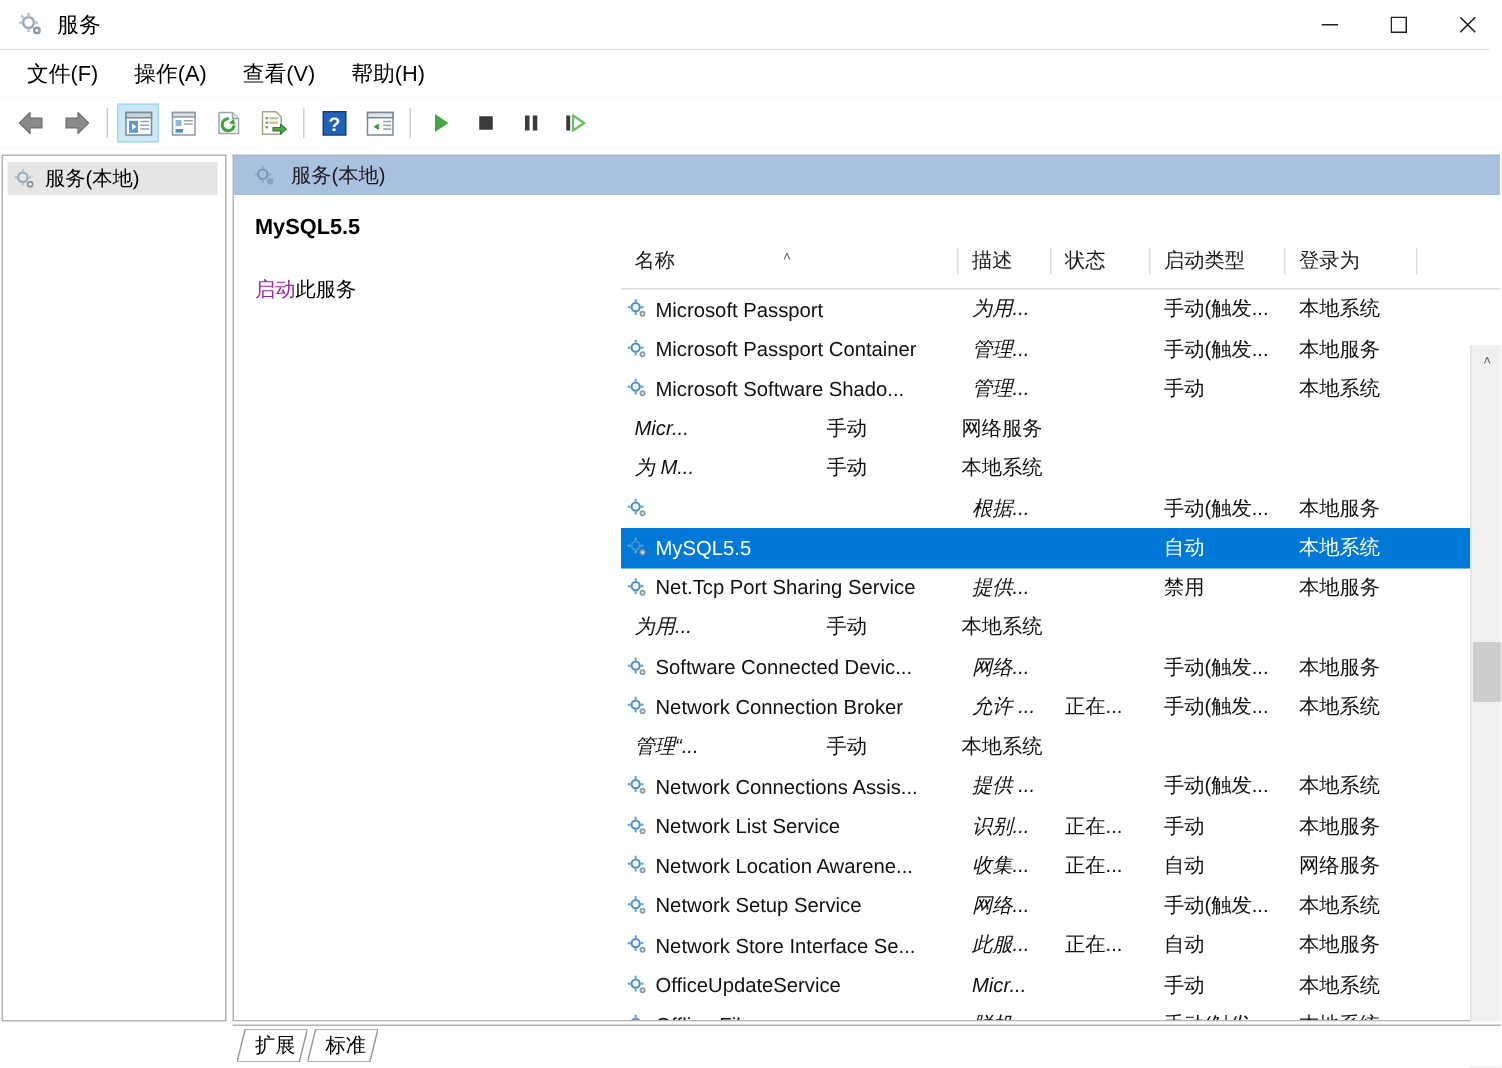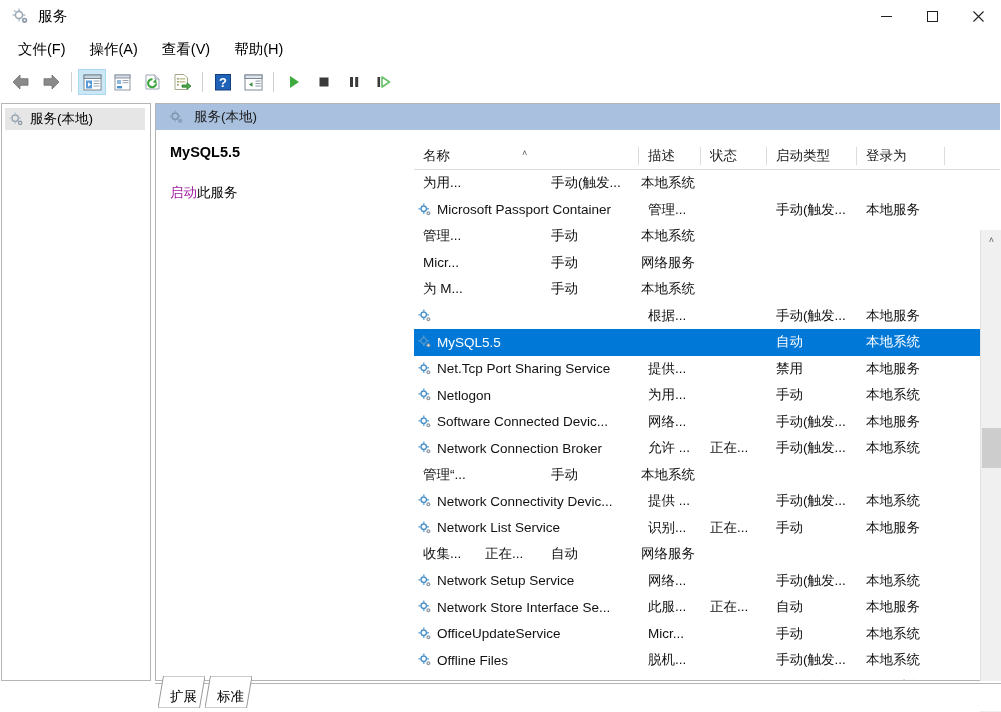--- a/index.html
+++ b/index.html
@@ -157,21 +157,22 @@
   .tablewrap {
     position: absolute; left: 258px; top: 38px;
     width: 587px; height: 540px;
     background: #ffffff;
     overflow: hidden;
   }
   .thead {
     display: flex; height: 27px;
     border-bottom: 1px solid #dcdcdc;
     background: #ffffff;
-    align-items: center;
+    align-items: flex-start;
+    margin-top: 23px;
   }
   .th {
     display: flex; align-items: center;
     font-size: 13.5px; color: #1a1a1a;
     padding-left: 9px;
     border-right: 1px solid #dcdcdc;
     box-sizing: border-box;
     position: relative;
     white-space: nowrap;
   }
@@ -194,21 +195,21 @@
   .row.selected { background: #0078d7; }
   .row.selected .cell { color: #ffffff; }
   .cell {
     font-size: 13.5px; color: #111;
     box-sizing: border-box;
     white-space: nowrap; overflow: hidden;
     padding-left: 9px;
     display: flex; align-items: center;
   }
   .cell.c-name { width: 225px; padding-left: 4px; }
-  .cell.c-desc { width: 62px; }
+  .cell.c-desc { width: 62px; font-style: italic; }
   .cell.c-state { width: 66px; }
   .cell.c-start { width: 90px; }
   .cell.c-logon { width: 88px; font-family: Liberation Serif, serif; }
   .cell .nm-icon { margin-right: 5px; flex: 0 0 auto; display: flex; }
   .row.selected .nm-text {
     background: transparent;
   }
 
   
   .vscroll {
@@ -238,21 +239,21 @@
   .tabs {
     position: absolute; left: 3px; top: 3px;
     display: flex; align-items: flex-end;
     height: 24px;
   }
   .tab {
     position: relative;
     height: 22px;
     display: flex; align-items: center;
     font-size: 13.5px; color: #000;
-    padding: 10px 8px 0 12px;
+    padding: 0 8px 0 12px;
   }
   .tab .tab-shape {
     position: absolute; left: 0; top: 0; right: 0; bottom: 0;
     pointer-events: none;
   }
   .tab-label { position: relative; z-index: 2; }
   .tabs-topline {
     position: absolute; left: 0; top: 2px; width: 846px; height: 1px;
     background: #b4b4b4;
   }
@@ -483,20 +484,38 @@
           <div class="th c-start">
             <span>启动类型</span>
           </div>
           <div class="th c-logon">
             <span>登录为</span>
           </div>
           <div class="th c-pad"></div>
         </div>
         <div class="tbody" id="tbody">
             <div class="row">
+              <div class="cell c-name">
+                <span class="nm-icon">
+                  <svg width="14" height="14" viewBox="0 0 17 17">
+  <g fill="none" stroke="#4a90c8" stroke-width="1.7">
+                      <circle cx="7" cy="7" r="3.3"></circle>
+                    </g>
+  <g fill="#5ba3d8">
+    <rect x="6.2" y="0.6" width="1.7" height="2.3"></rect>
+    <rect x="6.2" y="11" width="1.7" height="2.3"></rect>
+    <rect x="0.6" y="6.2" width="2.3" height="1.7"></rect>
+    <rect x="11" y="6.2" width="2.3" height="1.7"></rect>
+  </g>
+  <circle cx="12.6" cy="12.4" r="2.4" fill="#8f9aa5"></circle>
+  <circle cx="12.6" cy="12.4" r="0.9" fill="#ffffff"></circle>
+</svg>
+                </span>
+                <span class="nm-text">Microsoft Passport</span>
+              </div>
               <div class="cell c-desc">为用...</div>
               <div class="cell c-state"></div>
               <div class="cell c-start">手动(触发...</div>
               <div class="cell c-logon">本地系统</div>
             </div>
             <div class="row">
               <div class="cell c-name">
                 <span class="nm-icon">
                   <svg width="14" height="14" viewBox="0 0 17 17">
   <g fill="none" stroke="#4a90c8" stroke-width="1.7">
@@ -513,20 +532,38 @@
 </svg>
                 </span>
                 <span class="nm-text">Microsoft Passport Container</span>
               </div>
               <div class="cell c-desc">管理...</div>
               <div class="cell c-state"></div>
               <div class="cell c-start">手动(触发...</div>
               <div class="cell c-logon">本地服务</div>
             </div>
             <div class="row">
+              <div class="cell c-name">
+                <span class="nm-icon">
+                  <svg width="14" height="14" viewBox="0 0 17 17">
+  <g fill="none" stroke="#4a90c8" stroke-width="1.7">
+                      <circle cx="7" cy="7" r="3.3"></circle>
+                    </g>
+  <g fill="#5ba3d8">
+    <rect x="6.2" y="0.6" width="1.7" height="2.3"></rect>
+    <rect x="6.2" y="11" width="1.7" height="2.3"></rect>
+    <rect x="0.6" y="6.2" width="2.3" height="1.7"></rect>
+    <rect x="11" y="6.2" width="2.3" height="1.7"></rect>
+  </g>
+  <circle cx="12.6" cy="12.4" r="2.4" fill="#8f9aa5"></circle>
+  <circle cx="12.6" cy="12.4" r="0.9" fill="#ffffff"></circle>
+</svg>
+                </span>
+                <span class="nm-text">Microsoft Software Shado...</span>
+              </div>
               <div class="cell c-desc">管理...</div>
               <div class="cell c-state"></div>
               <div class="cell c-start">手动</div>
               <div class="cell c-logon">本地系统</div>
             </div>
             <div class="row">
               <div class="cell c-desc">Micr...</div>
               <div class="cell c-state"></div>
               <div class="cell c-start">手动</div>
               <div class="cell c-logon">网络服务</div>
@@ -602,38 +639,20 @@
 </svg>
                 </span>
                 <span class="nm-text">Net.Tcp Port Sharing Service</span>
               </div>
               <div class="cell c-desc">提供...</div>
               <div class="cell c-state"></div>
               <div class="cell c-start">禁用</div>
               <div class="cell c-logon">本地服务</div>
             </div>
             <div class="row">
-              <div class="cell c-name">
-                <span class="nm-icon">
-                  <svg width="14" height="14" viewBox="0 0 17 17">
-  <g fill="none" stroke="#4a90c8" stroke-width="1.7">
-                      <circle cx="7" cy="7" r="3.3"></circle>
-                    </g>
-  <g fill="#5ba3d8">
-    <rect x="6.2" y="0.6" width="1.7" height="2.3"></rect>
-    <rect x="6.2" y="11" width="1.7" height="2.3"></rect>
-    <rect x="0.6" y="6.2" width="2.3" height="1.7"></rect>
-    <rect x="11" y="6.2" width="2.3" height="1.7"></rect>
-  </g>
-  <circle cx="12.6" cy="12.4" r="2.4" fill="#8f9aa5"></circle>
-  <circle cx="12.6" cy="12.4" r="0.9" fill="#ffffff"></circle>
-</svg>
-                </span>
-                <span class="nm-text">Netlogon</span>
-              </div>
               <div class="cell c-desc">为用...</div>
               <div class="cell c-state"></div>
               <div class="cell c-start">手动</div>
               <div class="cell c-logon">本地系统</div>
             </div>
             <div class="row">
               <div class="cell c-name">
                 <span class="nm-icon">
                   <svg width="14" height="14" viewBox="0 0 17 17">
   <g fill="none" stroke="#4a90c8" stroke-width="1.7">
@@ -696,21 +715,21 @@
   <g fill="#5ba3d8">
     <rect x="6.2" y="0.6" width="1.7" height="2.3"></rect>
     <rect x="6.2" y="11" width="1.7" height="2.3"></rect>
     <rect x="0.6" y="6.2" width="2.3" height="1.7"></rect>
     <rect x="11" y="6.2" width="2.3" height="1.7"></rect>
   </g>
   <circle cx="12.6" cy="12.4" r="2.4" fill="#8f9aa5"></circle>
   <circle cx="12.6" cy="12.4" r="0.9" fill="#ffffff"></circle>
 </svg>
                 </span>
-                <span class="nm-text">Network Connectivity Devic...</span>
+                <span class="nm-text">Network Connections Assis...</span>
               </div>
               <div class="cell c-desc">提供 ...</div>
               <div class="cell c-state"></div>
               <div class="cell c-start">手动(触发...</div>
               <div class="cell c-logon">本地系统</div>
             </div>
             <div class="row">
               <div class="cell c-name">
                 <span class="nm-icon">
                   <svg width="14" height="14" viewBox="0 0 17 17">
@@ -728,20 +747,38 @@
 </svg>
                 </span>
                 <span class="nm-text">Network List Service</span>
               </div>
               <div class="cell c-desc">识别...</div>
               <div class="cell c-state">正在...</div>
               <div class="cell c-start">手动</div>
               <div class="cell c-logon">本地服务</div>
             </div>
             <div class="row">
+              <div class="cell c-name">
+                <span class="nm-icon">
+                  <svg width="14" height="14" viewBox="0 0 17 17">
+  <g fill="none" stroke="#4a90c8" stroke-width="1.7">
+                      <circle cx="7" cy="7" r="3.3"></circle>
+                    </g>
+  <g fill="#5ba3d8">
+    <rect x="6.2" y="0.6" width="1.7" height="2.3"></rect>
+    <rect x="6.2" y="11" width="1.7" height="2.3"></rect>
+    <rect x="0.6" y="6.2" width="2.3" height="1.7"></rect>
+    <rect x="11" y="6.2" width="2.3" height="1.7"></rect>
+  </g>
+  <circle cx="12.6" cy="12.4" r="2.4" fill="#8f9aa5"></circle>
+  <circle cx="12.6" cy="12.4" r="0.9" fill="#ffffff"></circle>
+</svg>
+                </span>
+                <span class="nm-text">Network Location Awarene...</span>
+              </div>
               <div class="cell c-desc">收集...</div>
               <div class="cell c-state">正在...</div>
               <div class="cell c-start">自动</div>
               <div class="cell c-logon">网络服务</div>
             </div>
             <div class="row">
               <div class="cell c-name">
                 <span class="nm-icon">
                   <svg width="14" height="14" viewBox="0 0 17 17">
   <g fill="none" stroke="#4a90c8" stroke-width="1.7">

